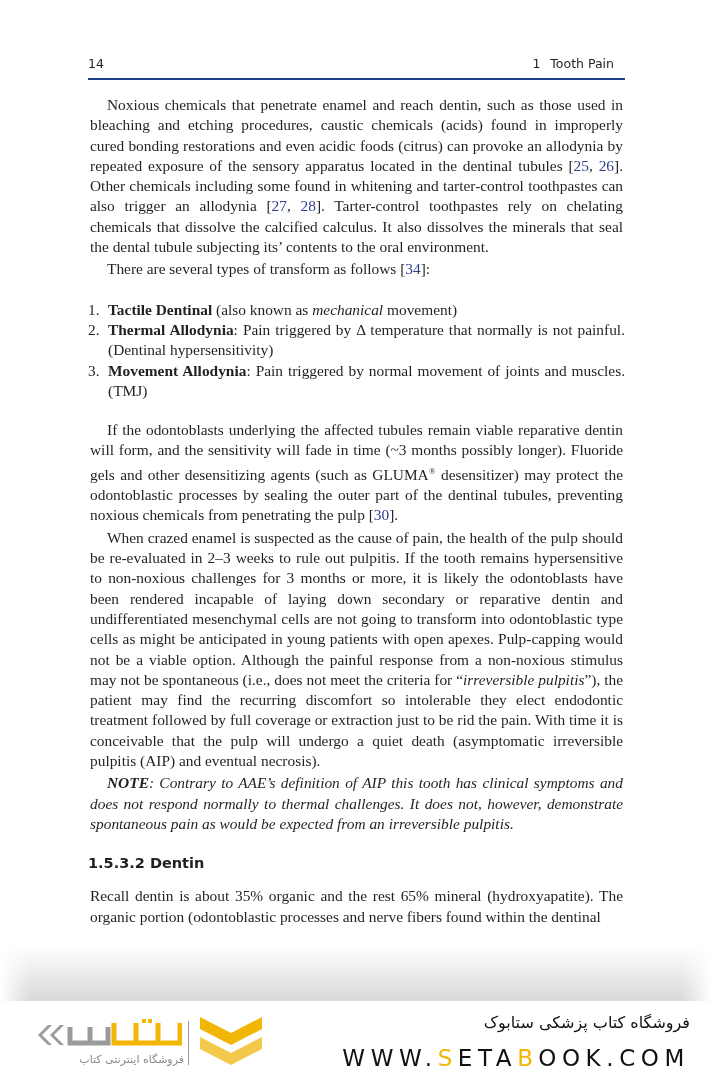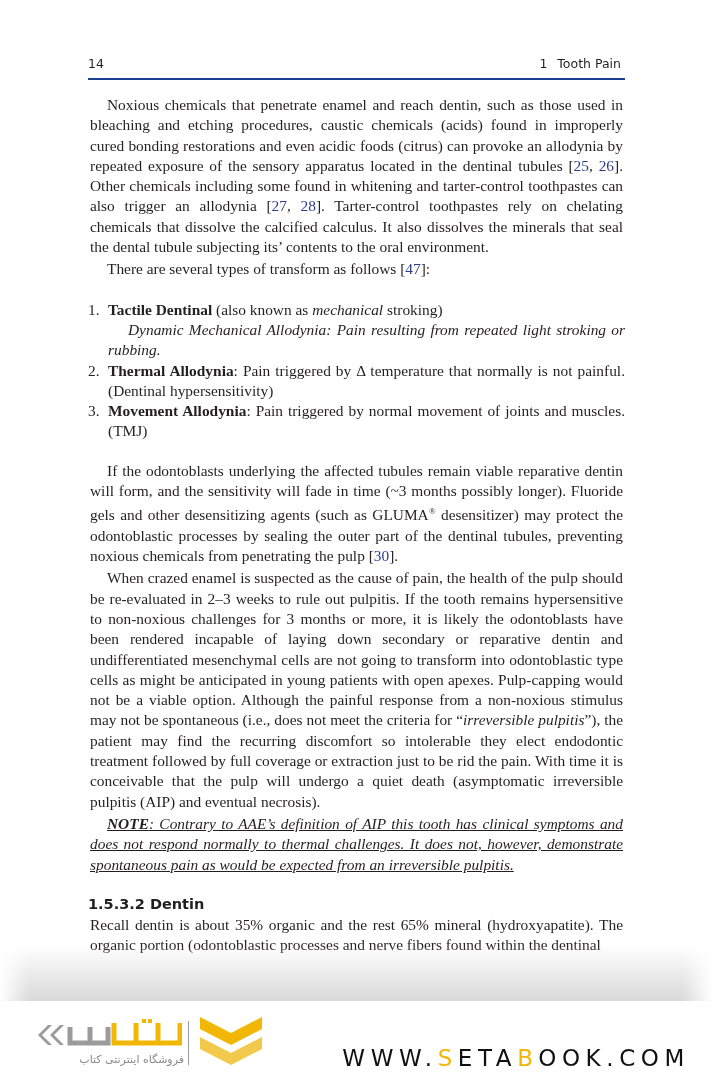--- a/index.html
+++ b/index.html
@@ -7,37 +7,37 @@
     width: 712px; height: 1079px; overflow: hidden; position: relative;
     background: #ffffff; color: #231f20;
     font-family: "Liberation Serif", serif;
   }
   .page { position: absolute; left: 0; top: 0; width: 596px; height: 1000px; background: #fff; }
   .running-head {
     position: absolute; left: 88px; top: 56px; width: 537px; height: 16px;
     font-family: "DejaVu Sans", sans-serif; font-size: 12.5px; color: #231f20;
   }
   .running-head .pn { position: absolute; left: 0; top: 0; }
-  .running-head .ch { position: absolute; right: 4px; top: 0; }
+  .running-head .ch { position: absolute; right: 11px; top: 0; }
   .running-head .ch .num { margin-right: 10px; }
   .head-rule { position: absolute; left: 88px; top: 78px; width: 537px; height: 2px; background: #1d3f8f; }
   .body-text {
     position: absolute; left: 88px; top: 93px; width: 537px;
     font-size: 15.4px; line-height: 20.3px; text-align: justify; hyphens: manual;
   }
   .body-text p { margin: 2px; text-indent: 17px; }
   .ref { color: #2d3c8c; }
   .list { margin: 20px 0 19px 0; padding: 0; list-style: none; }
   .list li { position: relative; padding-left: 20px; }
   .list .n { position: absolute; left: 0; top: 0; }
   .list .sub { text-indent: 20px; font-style: italic; }
-  .note b, .note i { font-style: italic; text-decoration: underline; }
+  .note b, .note i { font-style: italic; }
   .sec-head {
     font-family: "DejaVu Sans", sans-serif; font-weight: bold; font-size: 14.5px;
-    margin: 20px 0 2px 0; line-height: 18px;
+    margin: 20px 0 14px 0; line-height: 18px;
   }
   .sec-head + p { text-indent: 0; }
   .fade {
     position: absolute; left: 0; top: 945px; width: 712px; height: 56px;
     background: linear-gradient(to bottom, rgba(255,255,255,0) 0%, rgba(225,225,225,0.9) 70%, #d9d9d9 100%);
   }
   .fade:before, .fade:after {
     content: ""; position: absolute; top: 0; bottom: 0; width: 30px;
   }
   .fade:before { left: 0; background: linear-gradient(to right, #fff, rgba(255,255,255,0)); }
@@ -67,27 +67,26 @@
 
 <div class="page">
   <div class="running-head">
     <span class="pn">14</span>
     <span class="ch"><span class="num">1</span><span>Tooth Pain</span></span>
   </div>
   <div class="head-rule"></div>
 
   <div class="body-text">
     <p><span>Noxious chemicals that penetrate enamel and reach dentin, such as those used in bleaching and etching procedures, caustic chemicals (acids) found in improperly cured bonding restorations and even acidic foods (citrus) can provoke an allodynia by repeated exposure of the sensory apparatus located in the dentinal tubules [</span><span class="ref">25</span><span>, </span><span class="ref">26</span><span>]. Other chemicals including some found in whitening and tarter-control tooth­pastes can also trigger an allodynia [</span><span class="ref">27</span><span>, </span><span class="ref">28</span><span>]. Tarter-control toothpastes rely on che­lating chemicals that dissolve the calcified calculus. It also dissolves the minerals that seal the dental tubule subjecting its’ contents to the oral environment.</span></p>
-    <p><span>There are several types of transform as follows [</span><span class="ref">47</span><span>]:</span></p>
+    <p><span>There are several types of transform as follows [</span><span class="ref">34</span><span>]:</span></p>
 
     <ol class="list">
       <li>
         <span class="n">1.</span>
-        <b>Tactile Dentinal</b><span> (also known as </span><i>mechanical</i><span> stroking)</span>
-        <div class="sub">Dynamic Mechanical Allodynia: Pain resulting from repeated light stroking or rubbing.</div>
+        <b>Tactile Dentinal</b><span> (also known as </span><i>mechanical</i><span> movement)</span>
       </li>
       <li>
         <span class="n">2.</span>
         <b>Thermal Allodynia</b><span>: Pain triggered by Δ temperature that normally is not pain­ful. (Dentinal hypersensitivity)</span>
       </li>
       <li>
         <span class="n">3.</span>
         <b>Movement Allodynia</b><span>: Pain triggered by normal movement of joints and mus­cles. (TMJ)</span>
       </li>
     </ol>
@@ -112,14 +111,15 @@
     <path d="M80 4 L80 24 L146 24 L146 4 M102 4 L102 24 M124 4 L124 24" fill="none" stroke="#f2b705" stroke-width="5"></path>
     <rect x="108" y="0" width="4" height="4" fill="#f2b705"></rect>
     <rect x="114" y="0" width="4" height="4" fill="#f2b705"></rect>
   </svg>
   <div class="logo-sub">فروشگاه اینترنتی کتاب</div>
   <div class="logo-divider"></div>
   <svg class="logo-mark" viewBox="0 0 66 56">
     <path d="M2 2 L33 18 L64 2 L64 14 L33 30 L2 14 Z" fill="#f2b705"></path>
     <path d="M2 22 L33 38 L64 22 L64 34 L33 50 L2 34 Z" fill="#f2c94a"></path>
   </svg>
+  <div class="store-fa">فروشگاه کتاب پزشکی ستابوک</div>
   <div class="store-url"><span>WWW.</span><span class="hl">S</span><span>ETA</span><span class="hl">B</span><span>OOK.COM</span></div>
 </div>
 
 </body></html>

